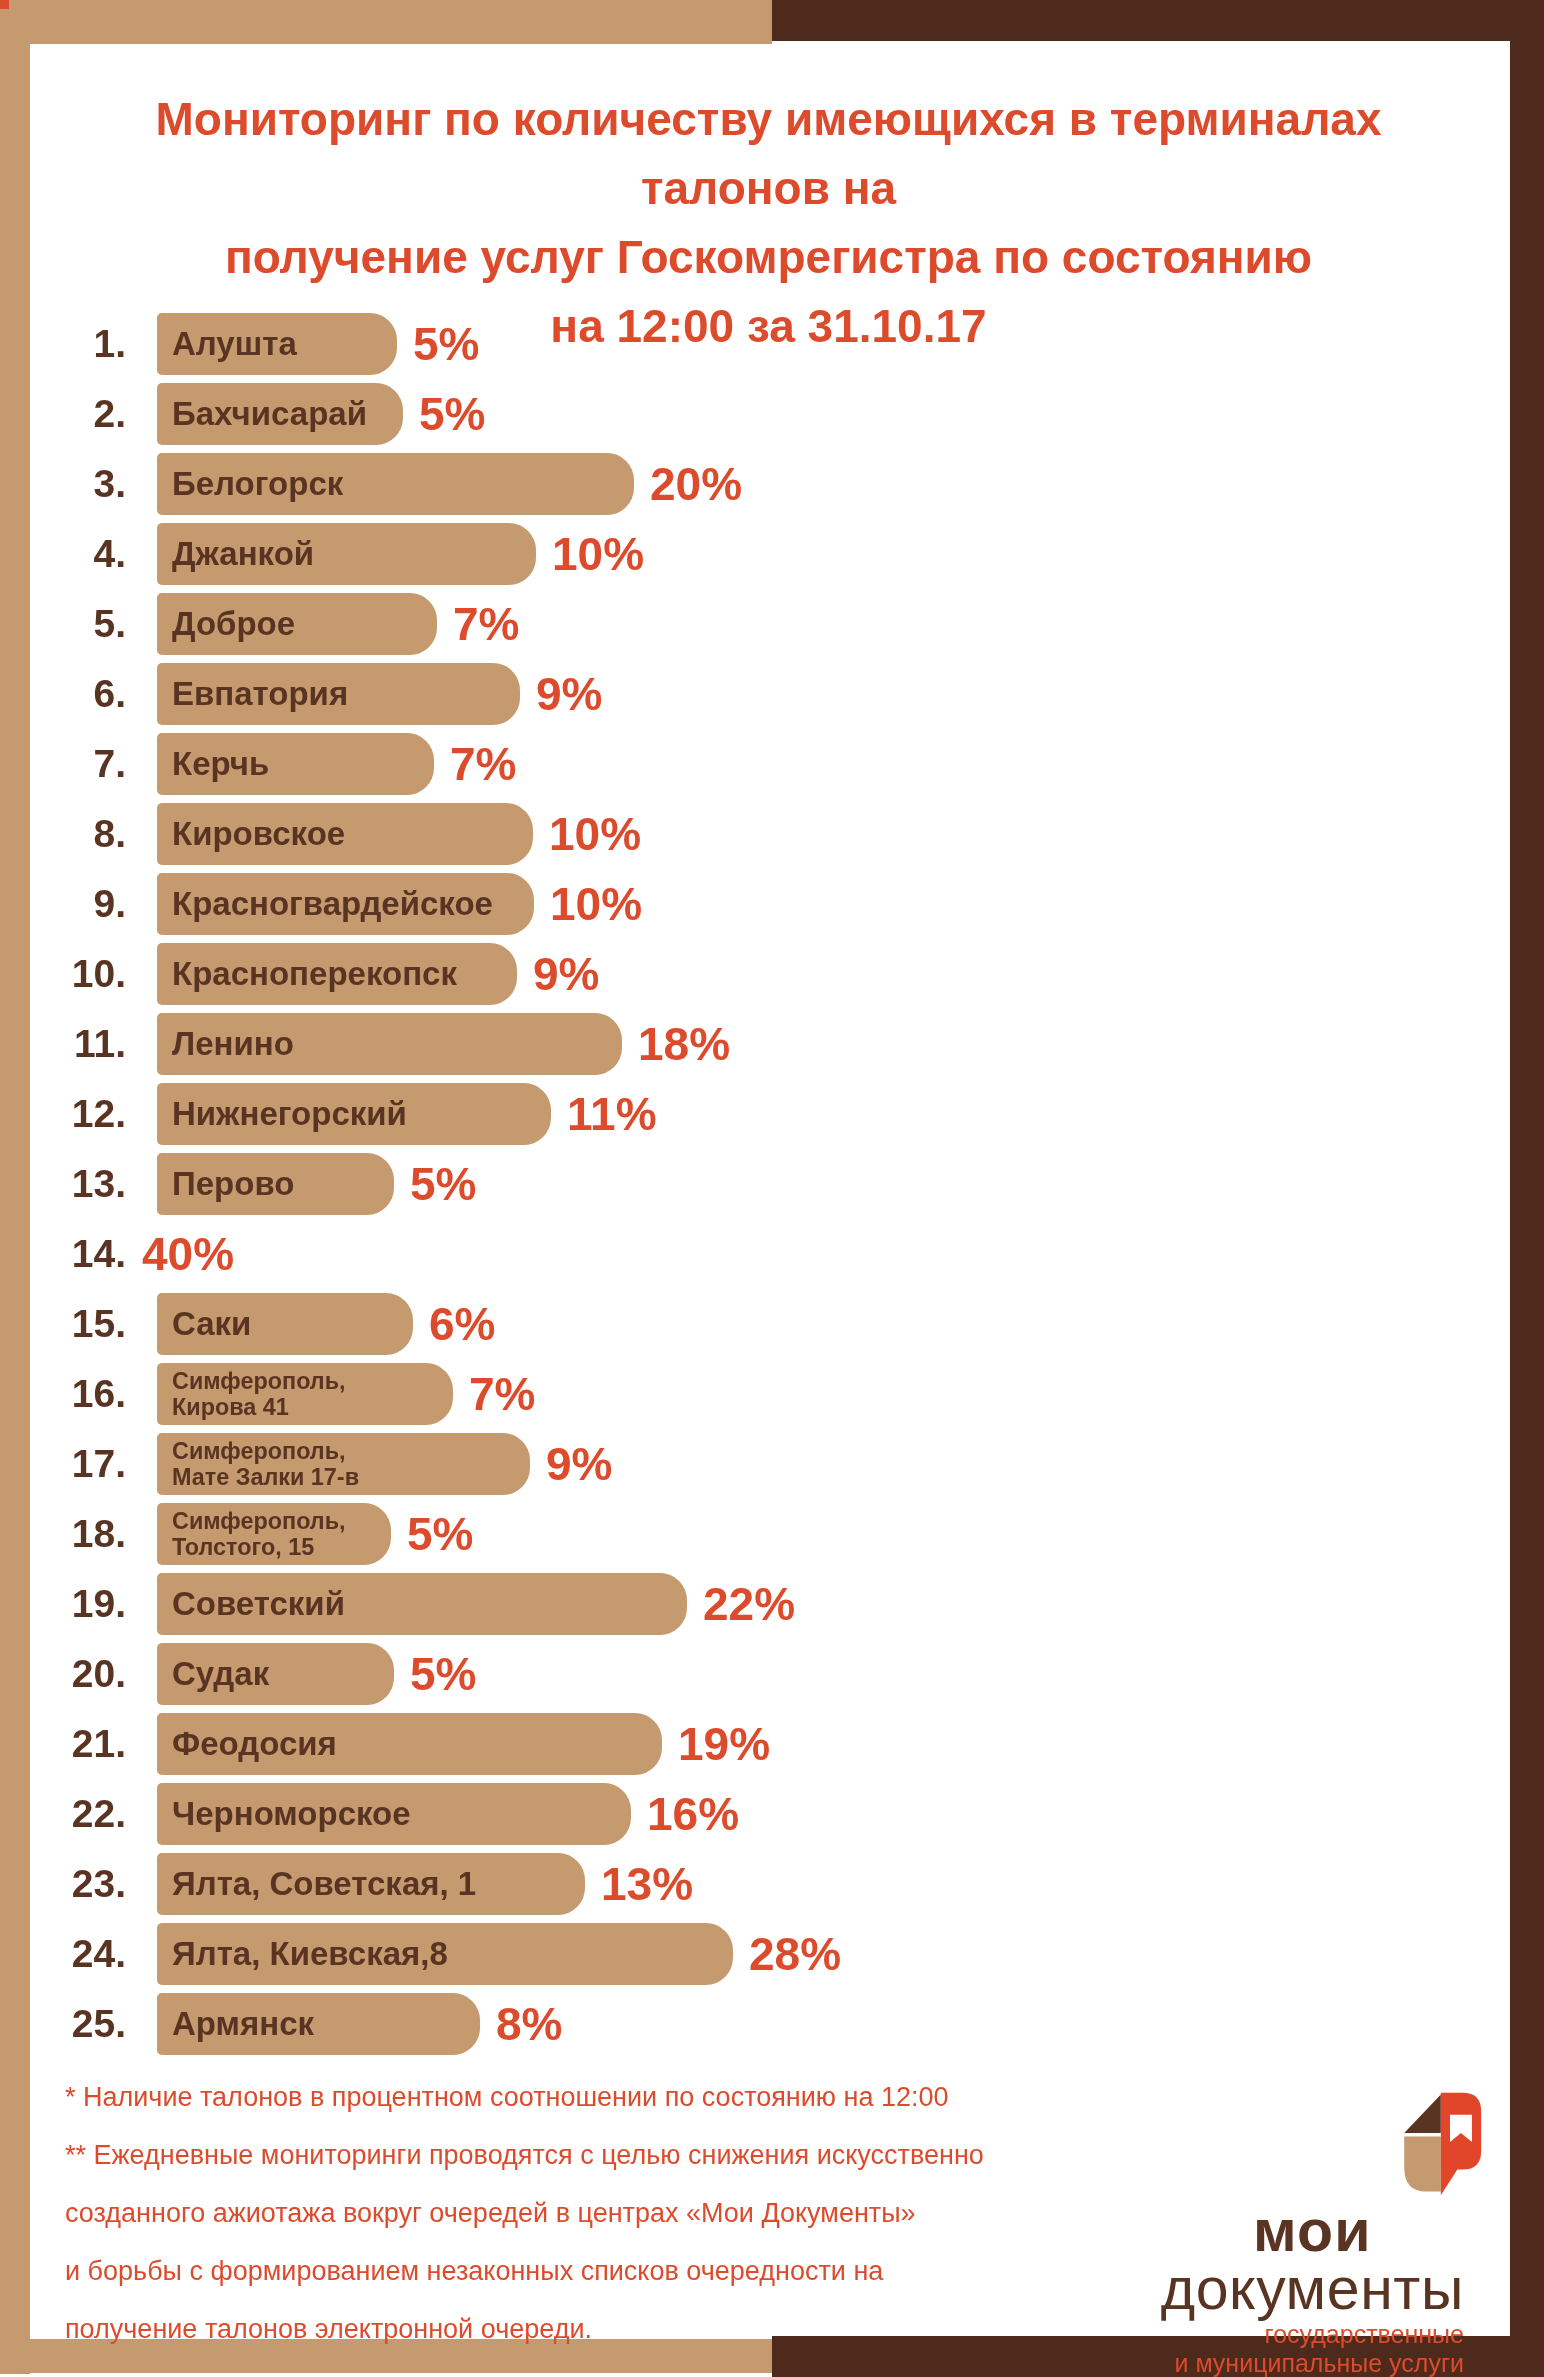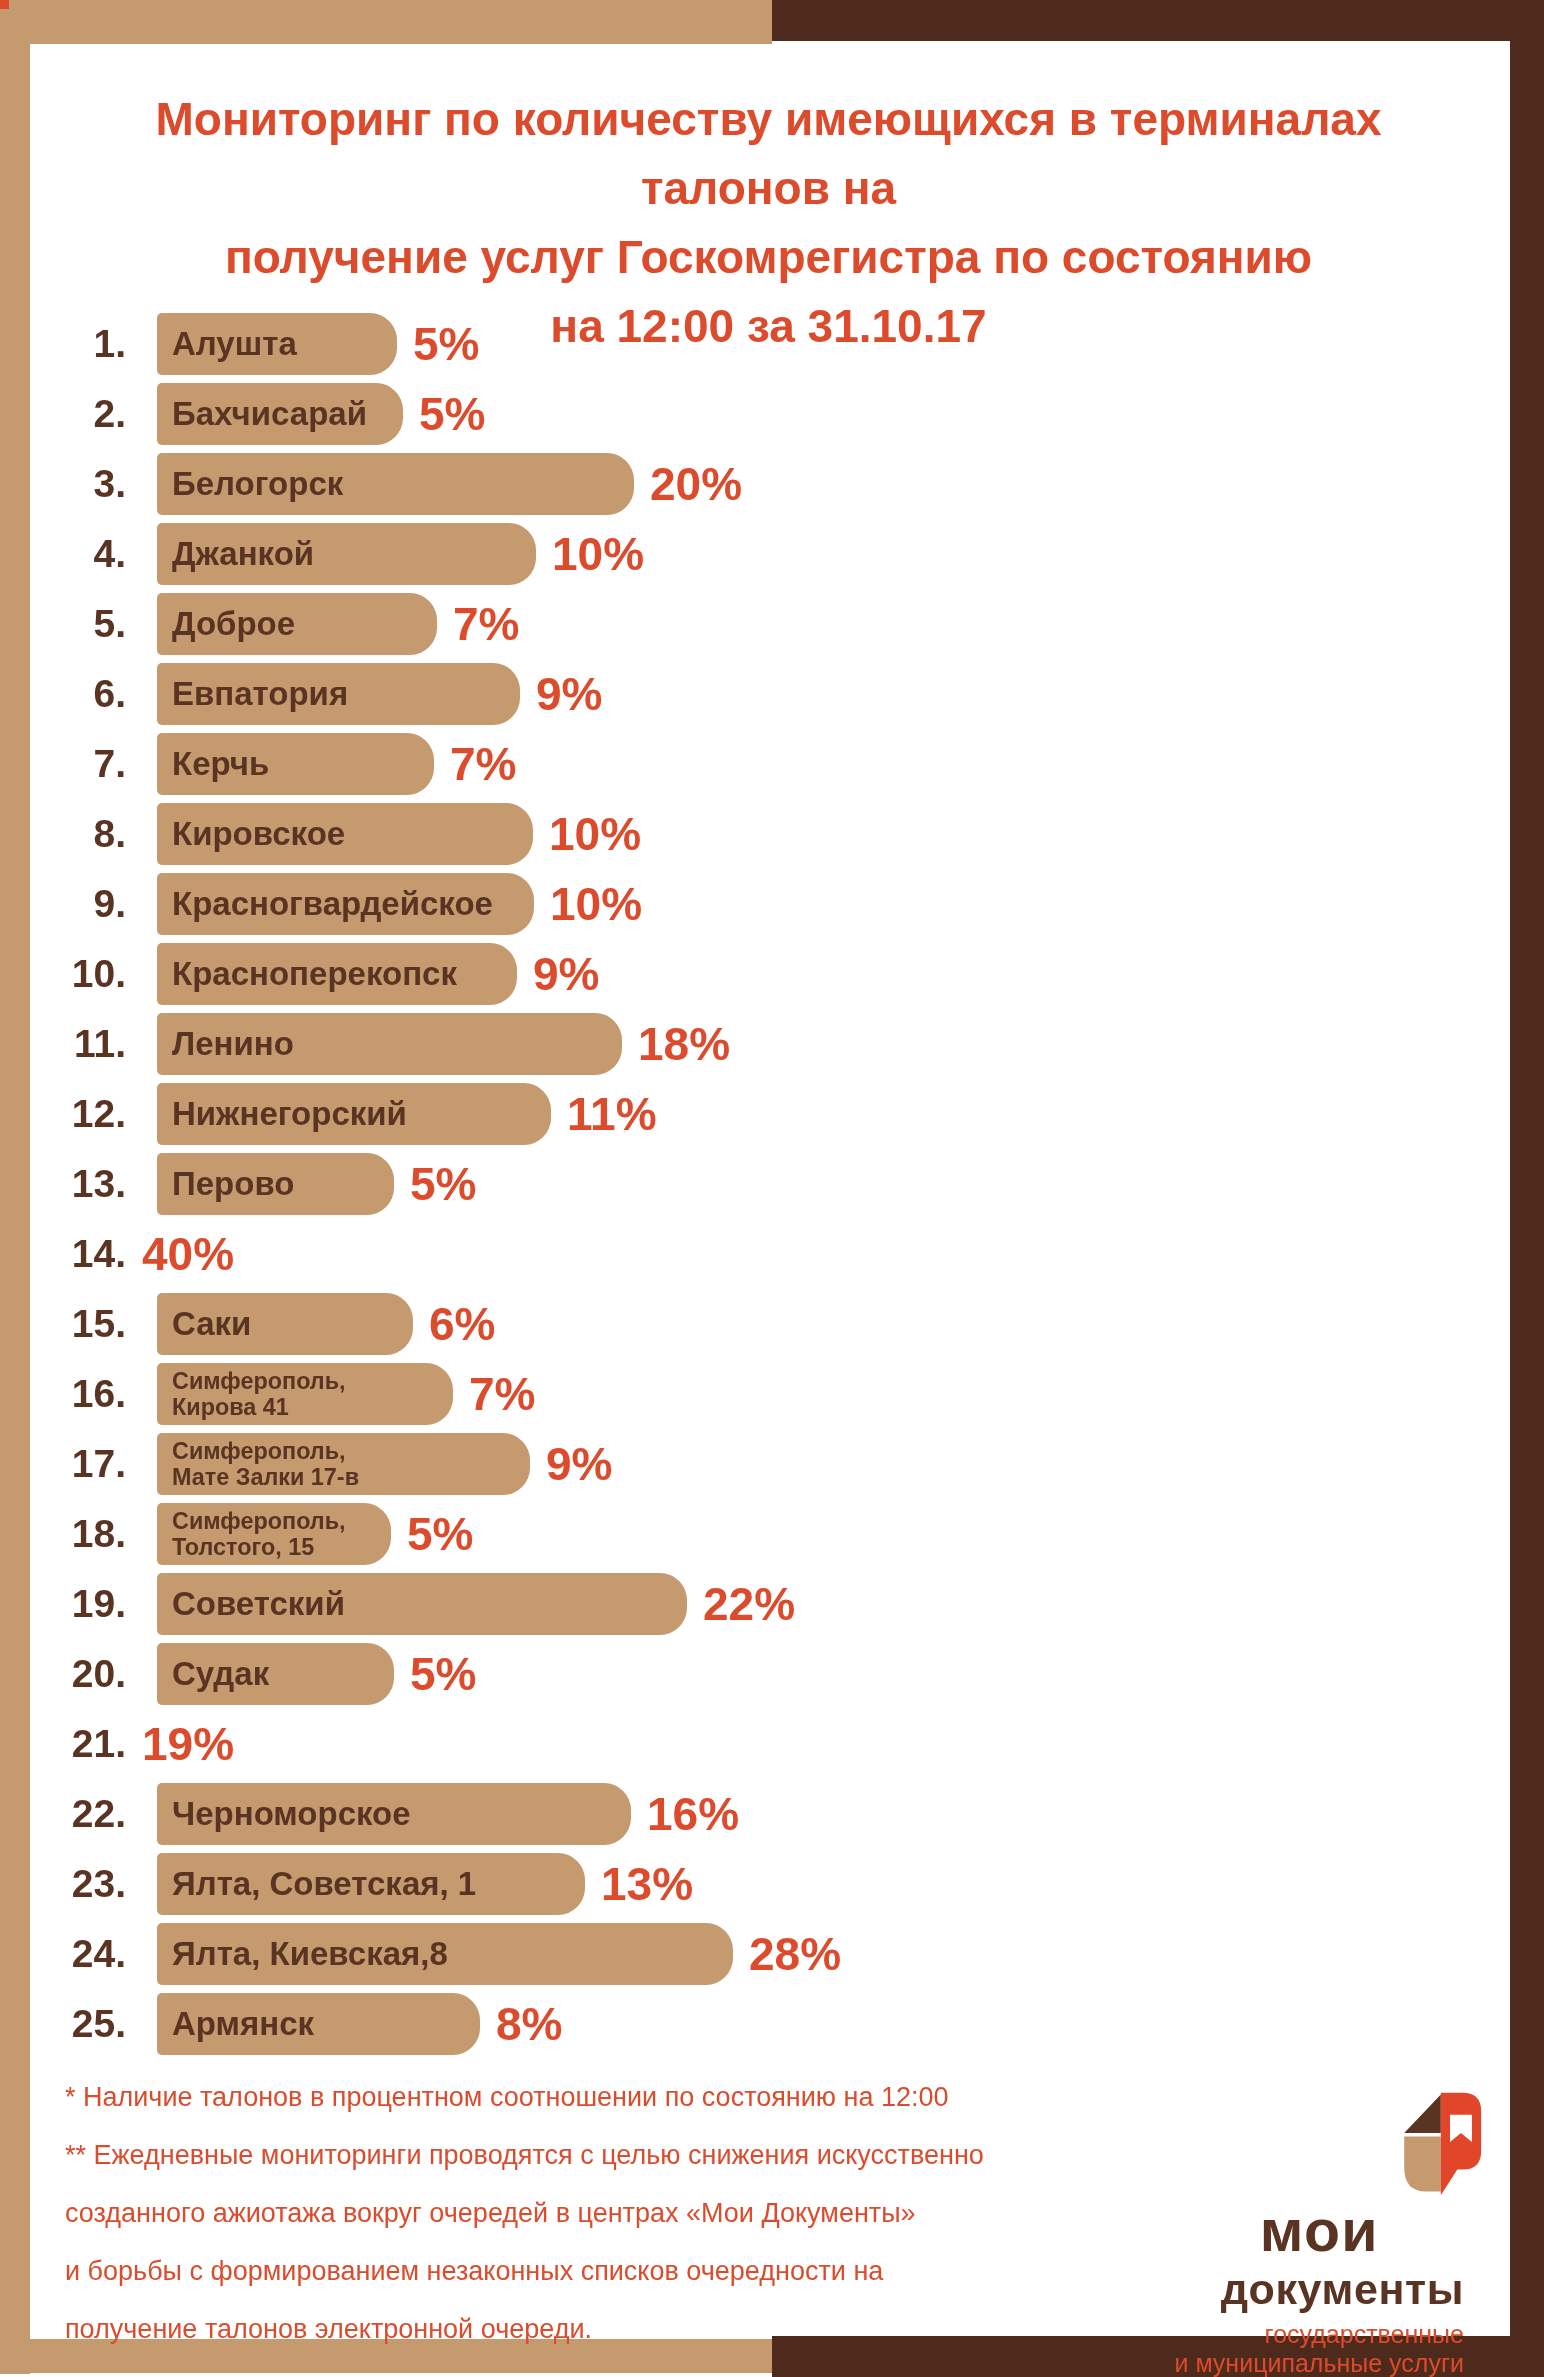--- a/index.html
+++ b/index.html
@@ -48,21 +48,21 @@
     position:absolute; left:65px; top:2068px; z-index:4;
     color:#DC4B2C; font-size:27px; line-height:58px; white-space:nowrap;
   }
 
   
   .logo-mark { position:absolute; left:1393px; top:2089px; width:92px; height:108px; z-index:4; }
   .logo-text {
     position:absolute; right:80px; top:2204px; text-align:right; z-index:4; color:#5A3423;
   }
   .logo-text .brand-top    { font-weight:bold; font-size:59px; line-height:54px; letter-spacing:1.2px;text-align:center; }
-  .logo-text .brand-bottom { font-weight:bold; font-size:43px; line-height:62px; letter-spacing:0.6px; }
+  .logo-text .brand-bottom { font-weight:normal; font-size:59px; line-height:62px; letter-spacing:0.6px; }
   .logo-text .tagline      { color:#DC4B2C; font-size:25px; line-height:29px; font-weight:normal; }
   .logo-text .tagline:first-of-type { margin-top:6.2px; }
 </style>
 </head>
 <body>
 
 <div class="page">
 
   <div class="corner-red"></div>
   <div class="top-tan"></div>
@@ -250,20 +250,24 @@
       <div class="num">20.</div>
       <div class="bar" style="width: 237px;">
         <div class="lbl1">Судак</div>
 
       </div>
       <div class="pct">5%</div>
     </div>
 
     <div class="row">
       <div class="num">21.</div>
+      <div class="bar" style="width: 505px;">
+        <div class="lbl1">Феодосия</div>
+
+      </div>
       <div class="pct">19%</div>
     </div>
 
     <div class="row">
       <div class="num">22.</div>
       <div class="bar" style="width: 474px;">
         <div class="lbl1">Черноморское</div>
 
       </div>
       <div class="pct">16%</div>

